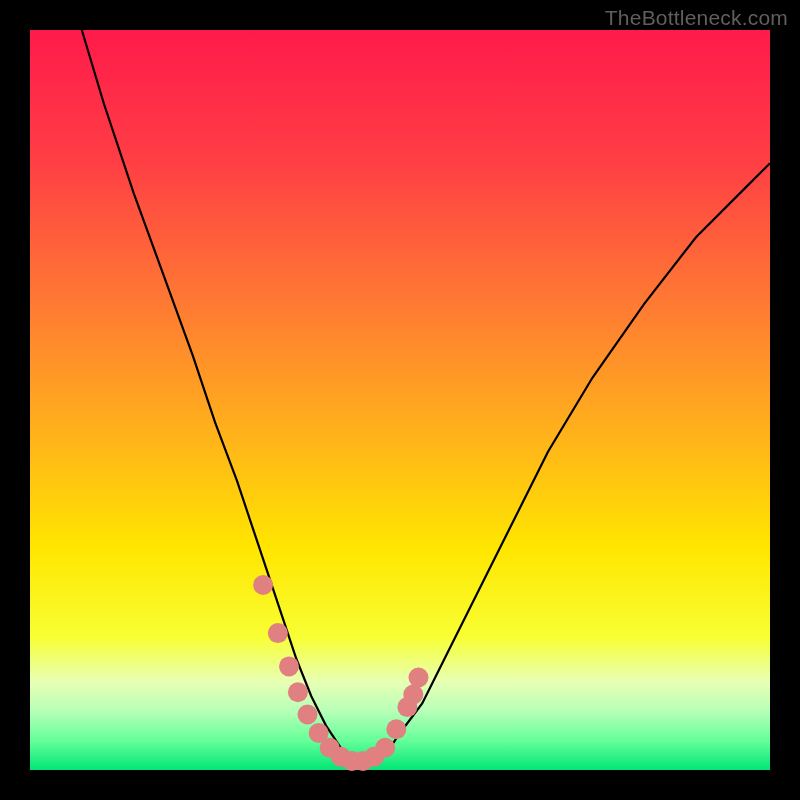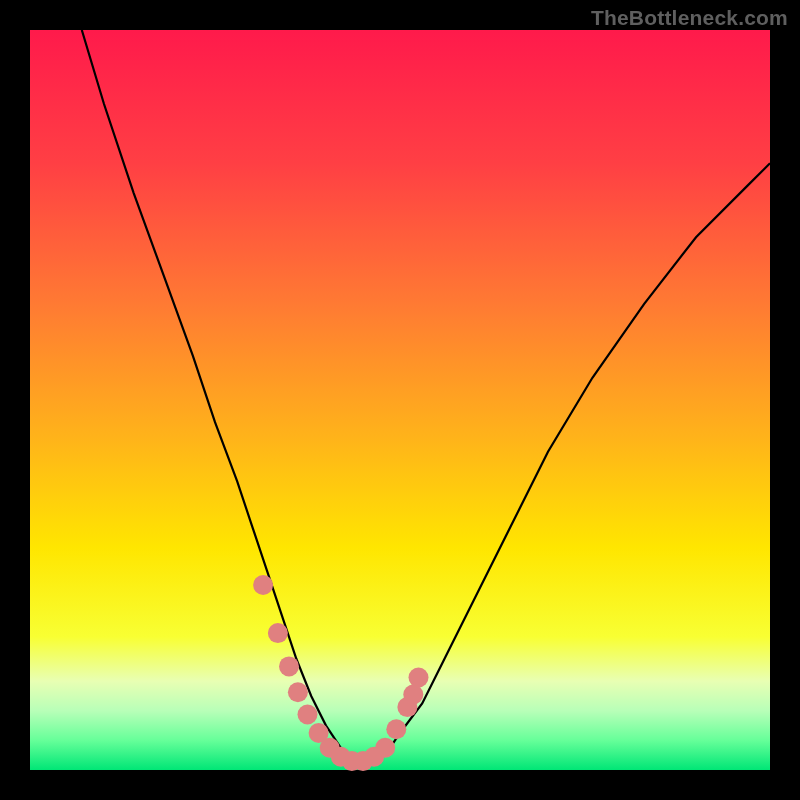--- a/index.html
+++ b/index.html
@@ -10,21 +10,21 @@
     background: #000;
     position: relative;
     font-family: Arial, Helvetica, sans-serif;
   }
   .watermark {
     position: absolute;
     top: 6px;
     right: 12px;
     color: #5f5f5f;
     font-size: 21px;
-    font-weight: 700;
+    font-weight: 400;
     z-index: 10;
     letter-spacing: 0.2px;
     margin-left: 20px;
   }
   svg {
     display: block;
   }
 </style>
 </head>
 <body>

